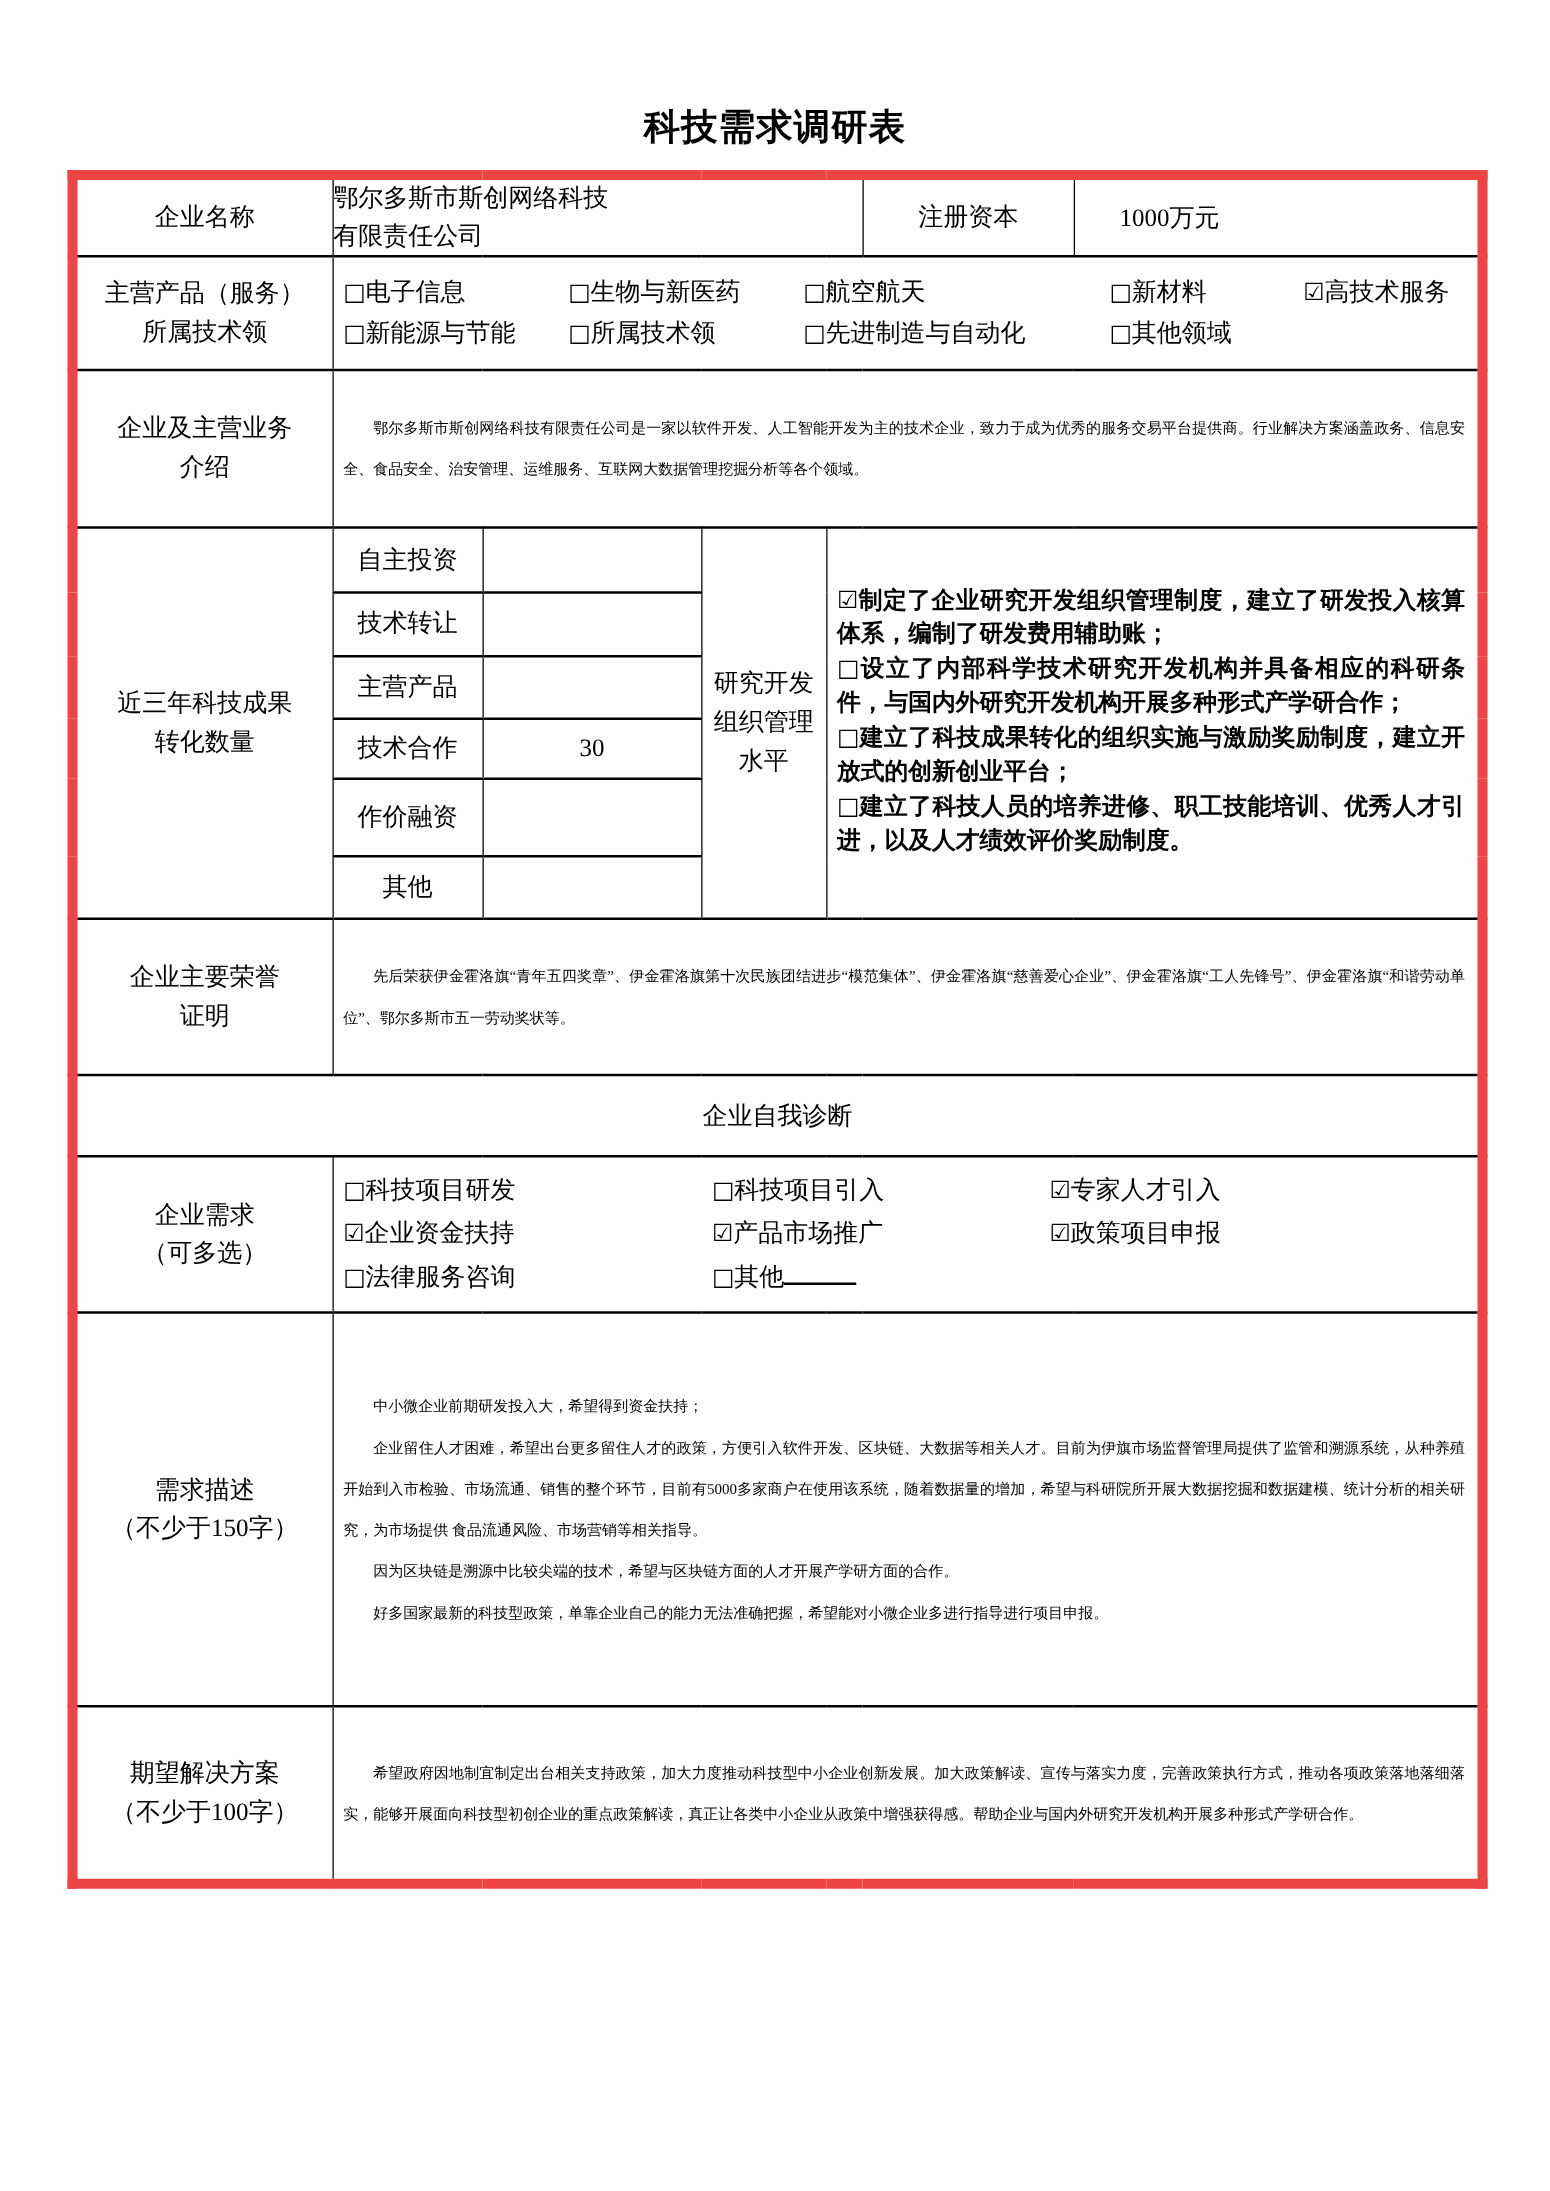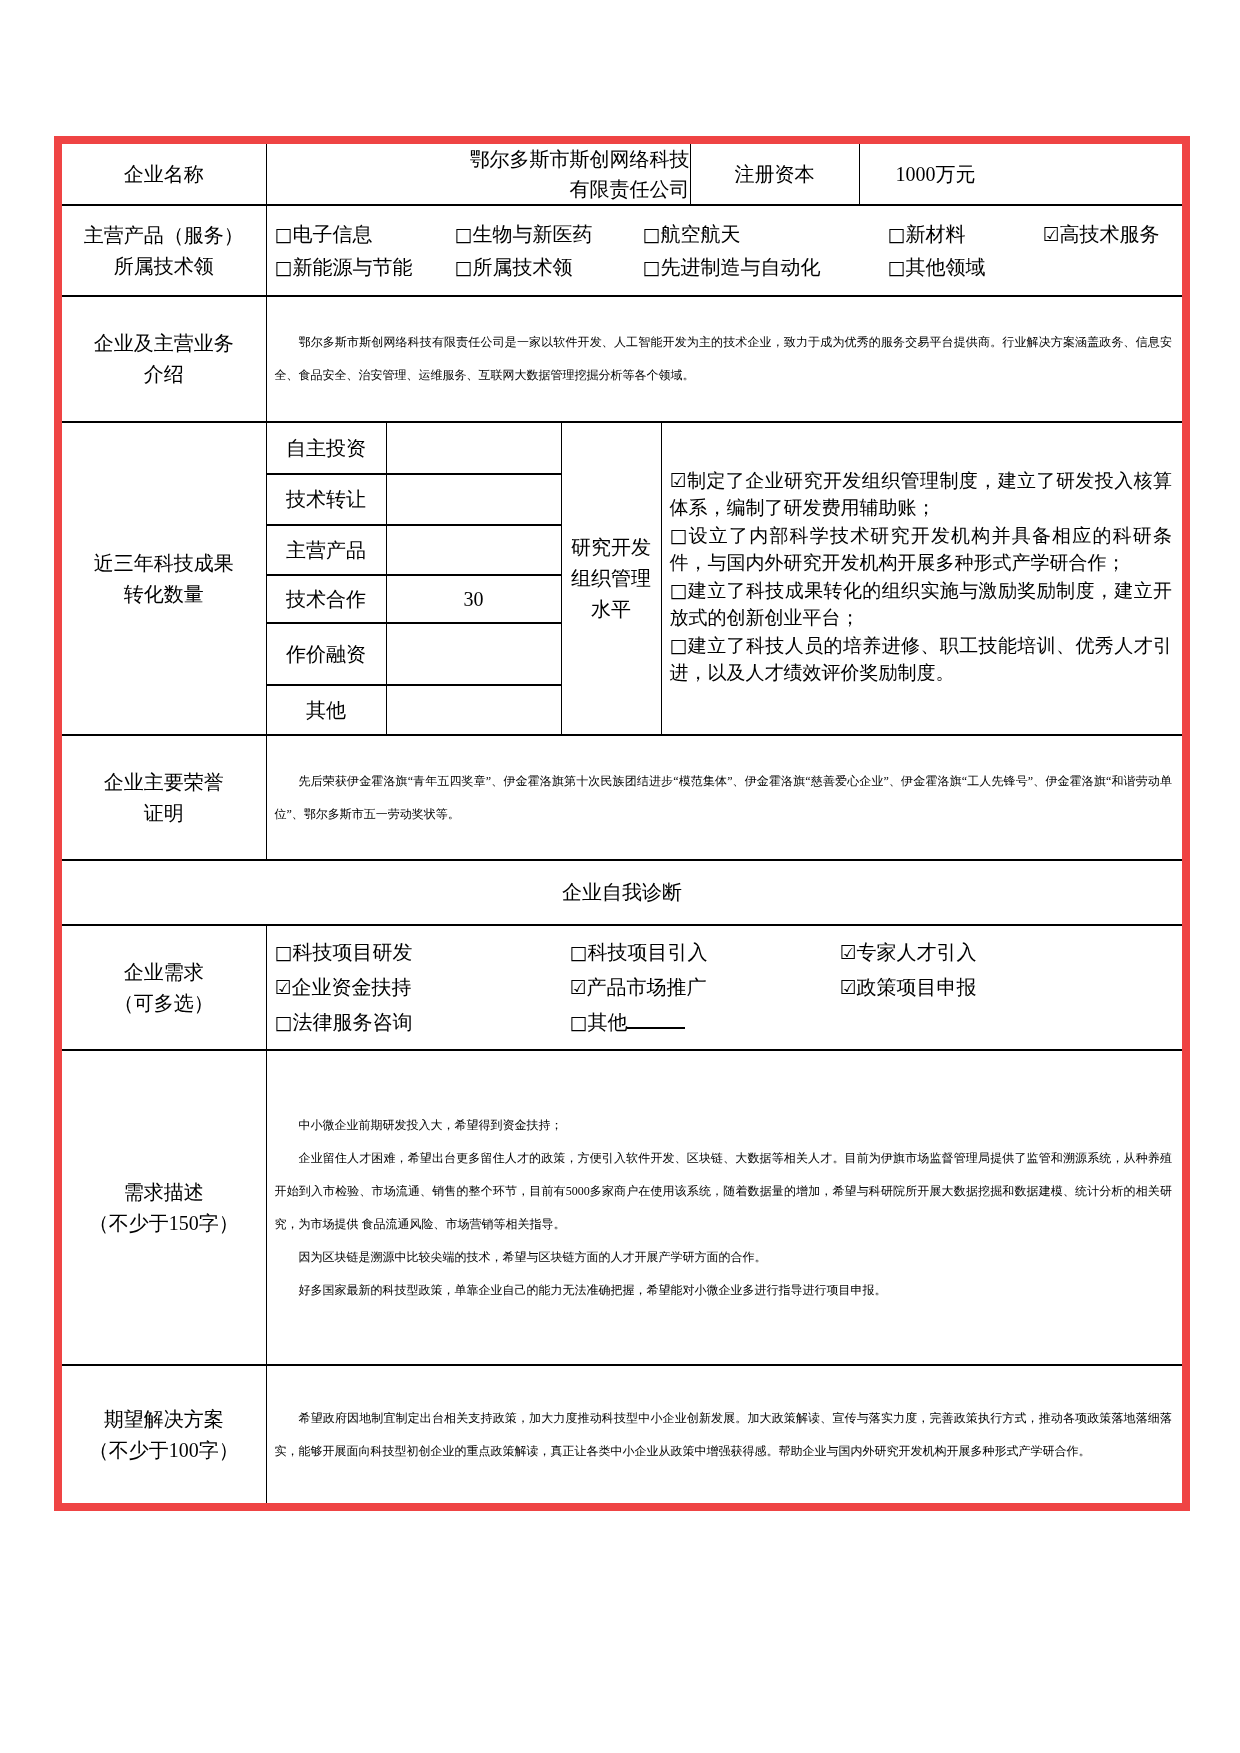--- a/index.html
+++ b/index.html
@@ -13,33 +13,34 @@
      padding:0;vertical-align:middle;overflow:hidden;}
   .lab{text-align:center;font-size:20px;line-height:31px;}
   .pad{padding:4px 10px 4px 8px;}
   p.body{font-size:12px;line-height:33px;text-align:justify;margin:0;text-indent:2em;}
   .optrow{display:flex;align-items:center;font-size:20px;line-height:33px;}
   .optrow .opt{display:inline-block;white-space:nowrap;}
   .optrow3{line-height:35px;}
   .glyph{font-family:"DejaVu Sans",sans-serif;font-size:19px;}
   .w180{width:180px}.w188{width:188px}.w245{width:245px}.w155{width:155px}
   .w295{width:295px}.w270{width:270px}
-  .cname{font-size:20px;line-height:30px;text-align:right;}
+  .cname{font-size:20px;line-height:30px;text-align:left;}
   .capval{font-size:20px;padding-left:36px;}
   .convval{text-align:center;font-size:20px;}
-  .rdcell{padding:0 10px 4px 8px;}
+  .rdcell{padding:0 10px 4px 8px;font-weight:bold;}
   .rdcell p{font-size:19px;line-height:27.5px;text-align:justify;margin:0;}
   .blank{display:inline-block;width:58px;height:1.05em;border-bottom:2px solid #000;}
   .selfdiag{text-align:center;font-size:20px;}
 </style>
 </head>
 <body>
 
 <div class="page">
 
+  <h1 class="doc-title">科技需求调研表</h1>
 
   <table class="survey">
     <colgroup>
       <col style="width:208px">
         <col style="width:120px">
         <col style="width:175px">
       <col style="width:100px">
         <col style="width:29px">
         <col style="width:169px">
       <col style="width:327px">

